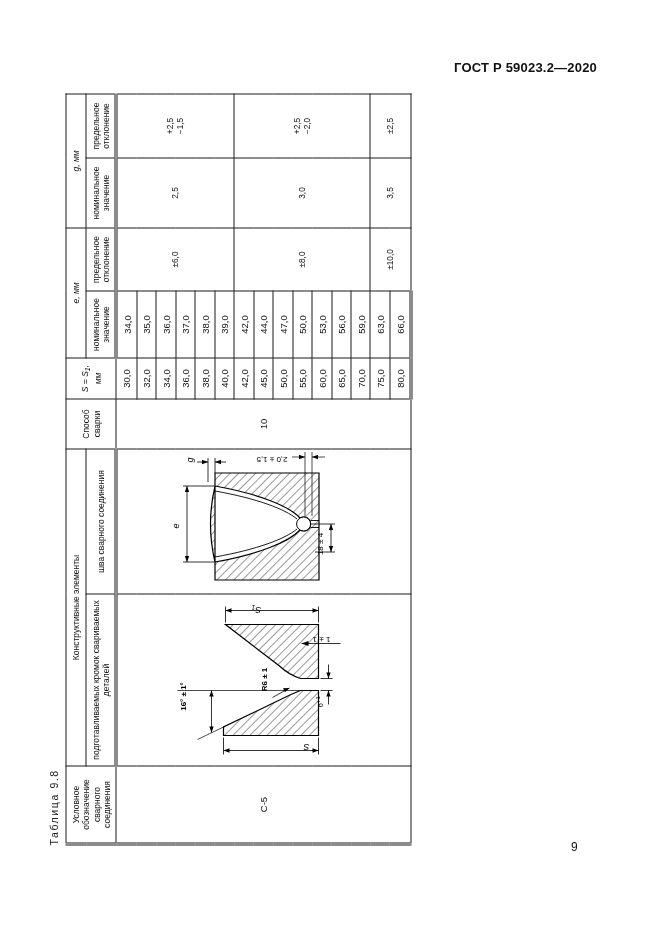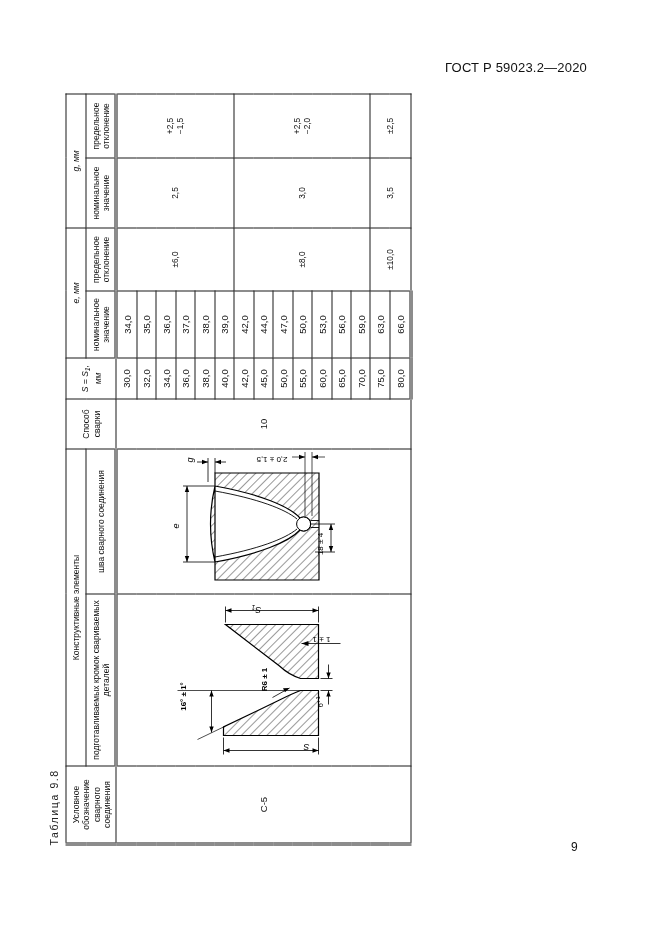--- a/index.html
+++ b/index.html
@@ -1,18 +1,18 @@
 <!DOCTYPE html>
 <html><head>
 <meta charset="utf-8">
 <style>
   html,body{margin:0;padding:0;}
   body{width:661px;height:935px;background:#fff;position:relative;overflow:hidden;
        font-family:"Liberation Sans",sans-serif;color:#111;}
-  .gost-header{position:absolute;top:60px;right:74px;font-size:13px;font-weight:normal;
+  .gost-header{position:absolute;top:60px;right:64px;font-size:13px;font-weight:bold;
        letter-spacing:.2px;}
   .page-number{position:absolute;top:840px;left:571px;font-size:12px;}
   
   .rot{position:absolute;left:-146.5px;top:286.5px;width:752px;height:365px;
        transform:rotate(-90deg);}
   .caption{font-size:10.5px;letter-spacing:1.6px;height:15px;margin-bottom:3px;color:#222;}
   table.jt{border-collapse:collapse;table-layout:fixed;width:750px;height:347px;
        font-size:8.5px;line-height:1.18;}
   table.jt td{border:1px solid #1b1b1b;text-align:center;vertical-align:middle;
        padding:1px 2px;overflow:hidden;}

